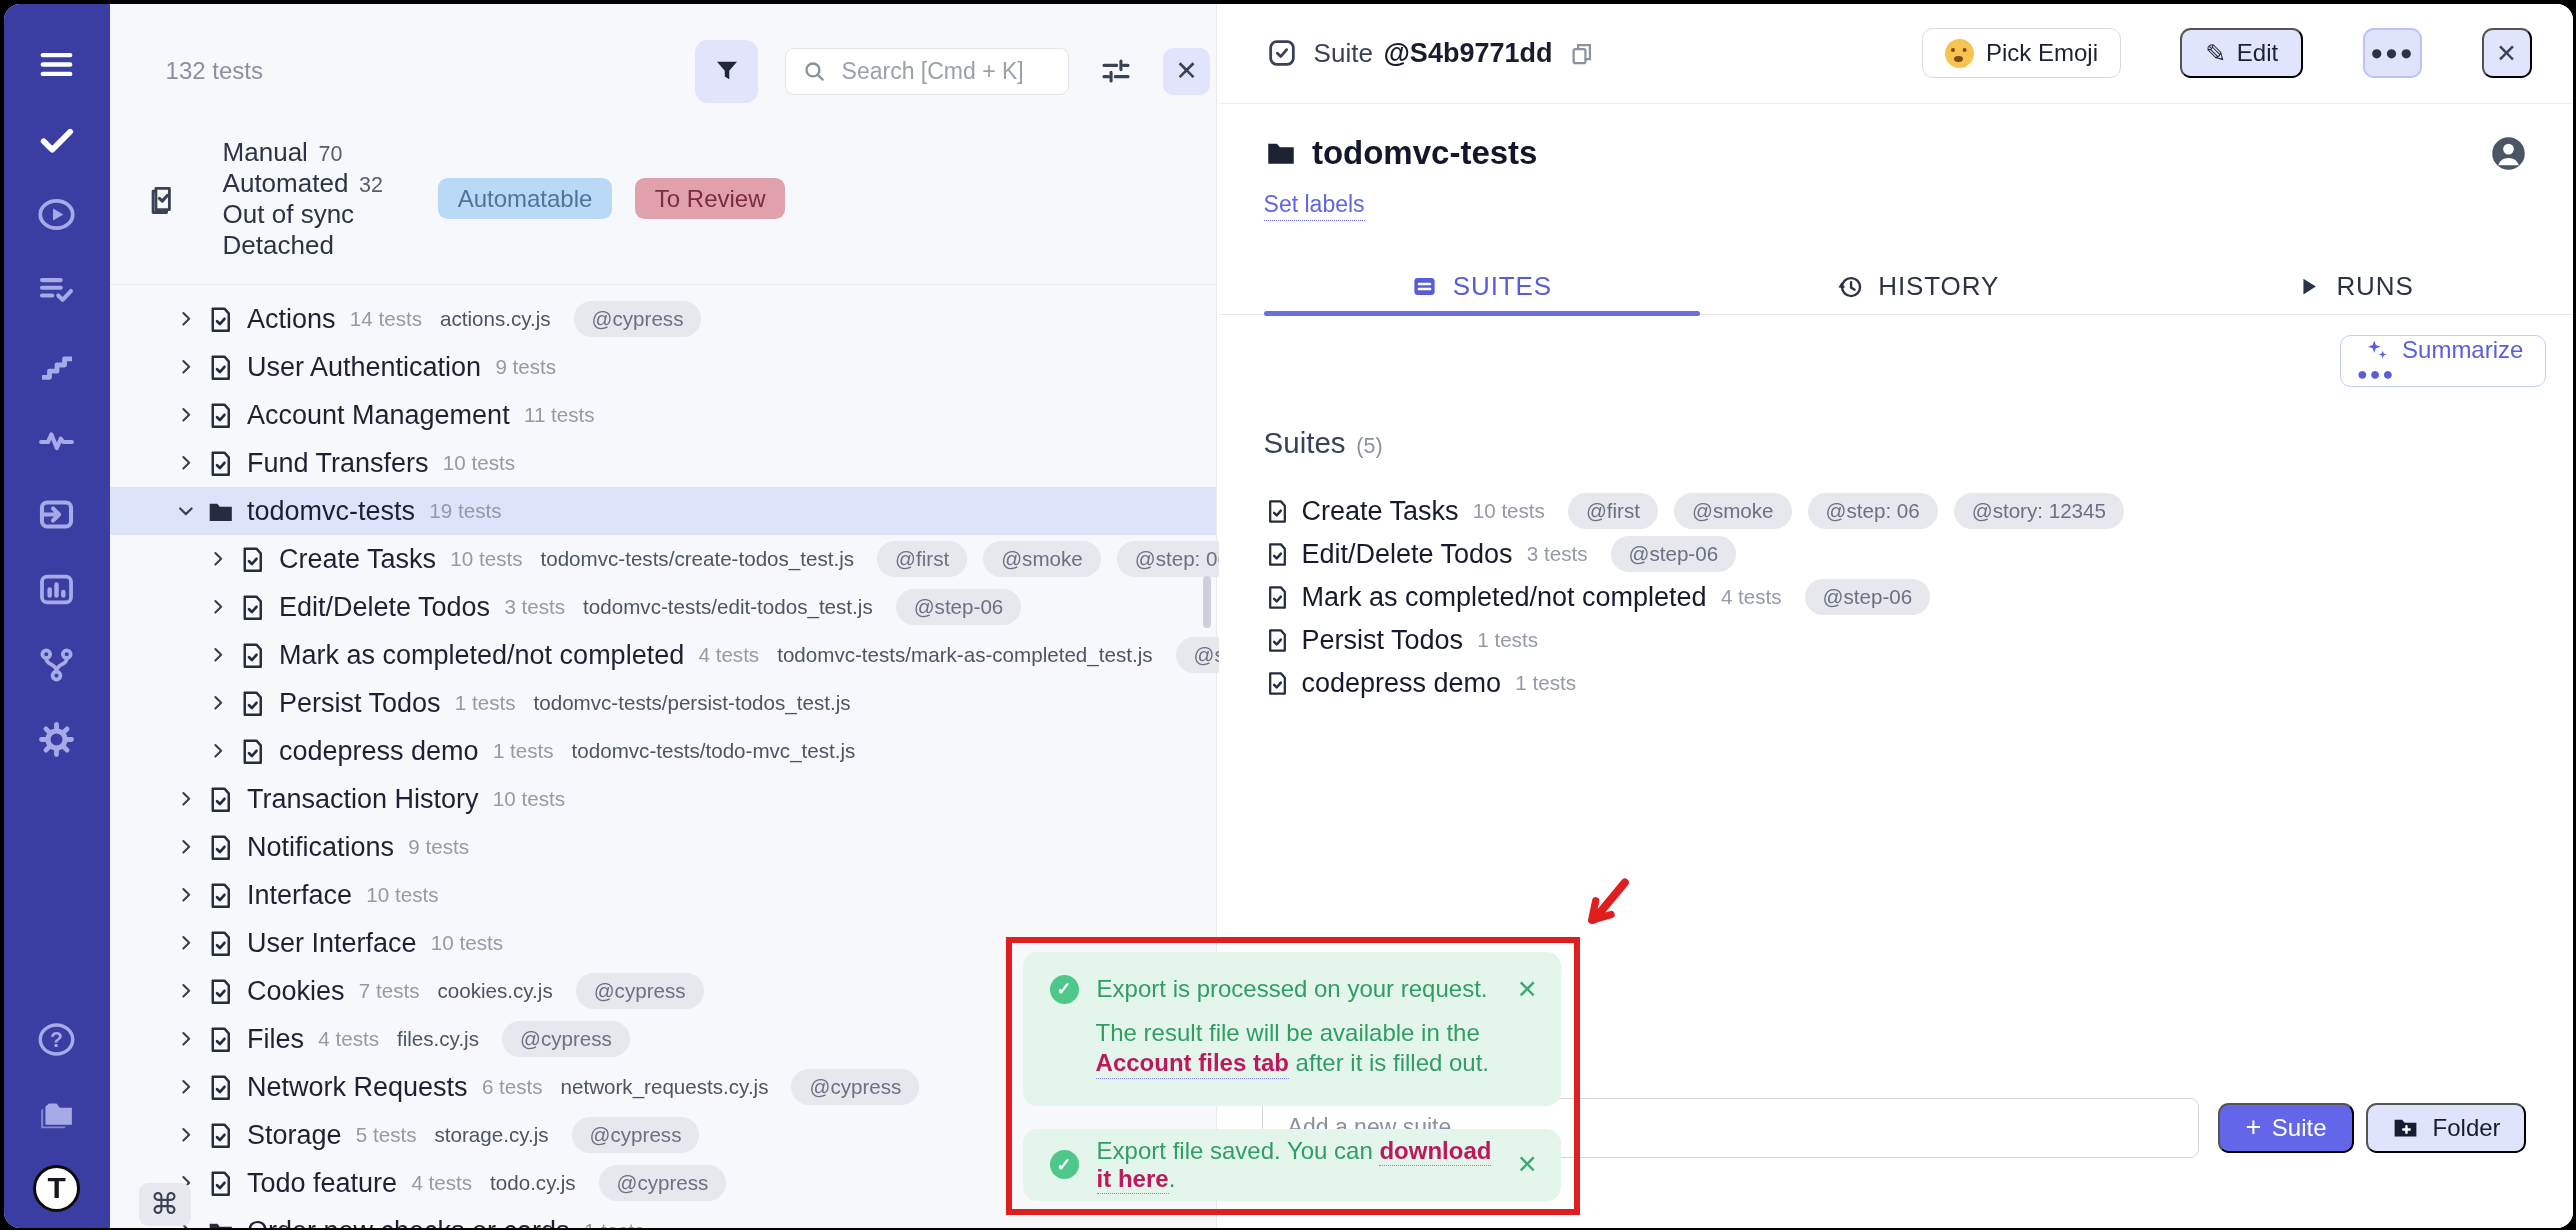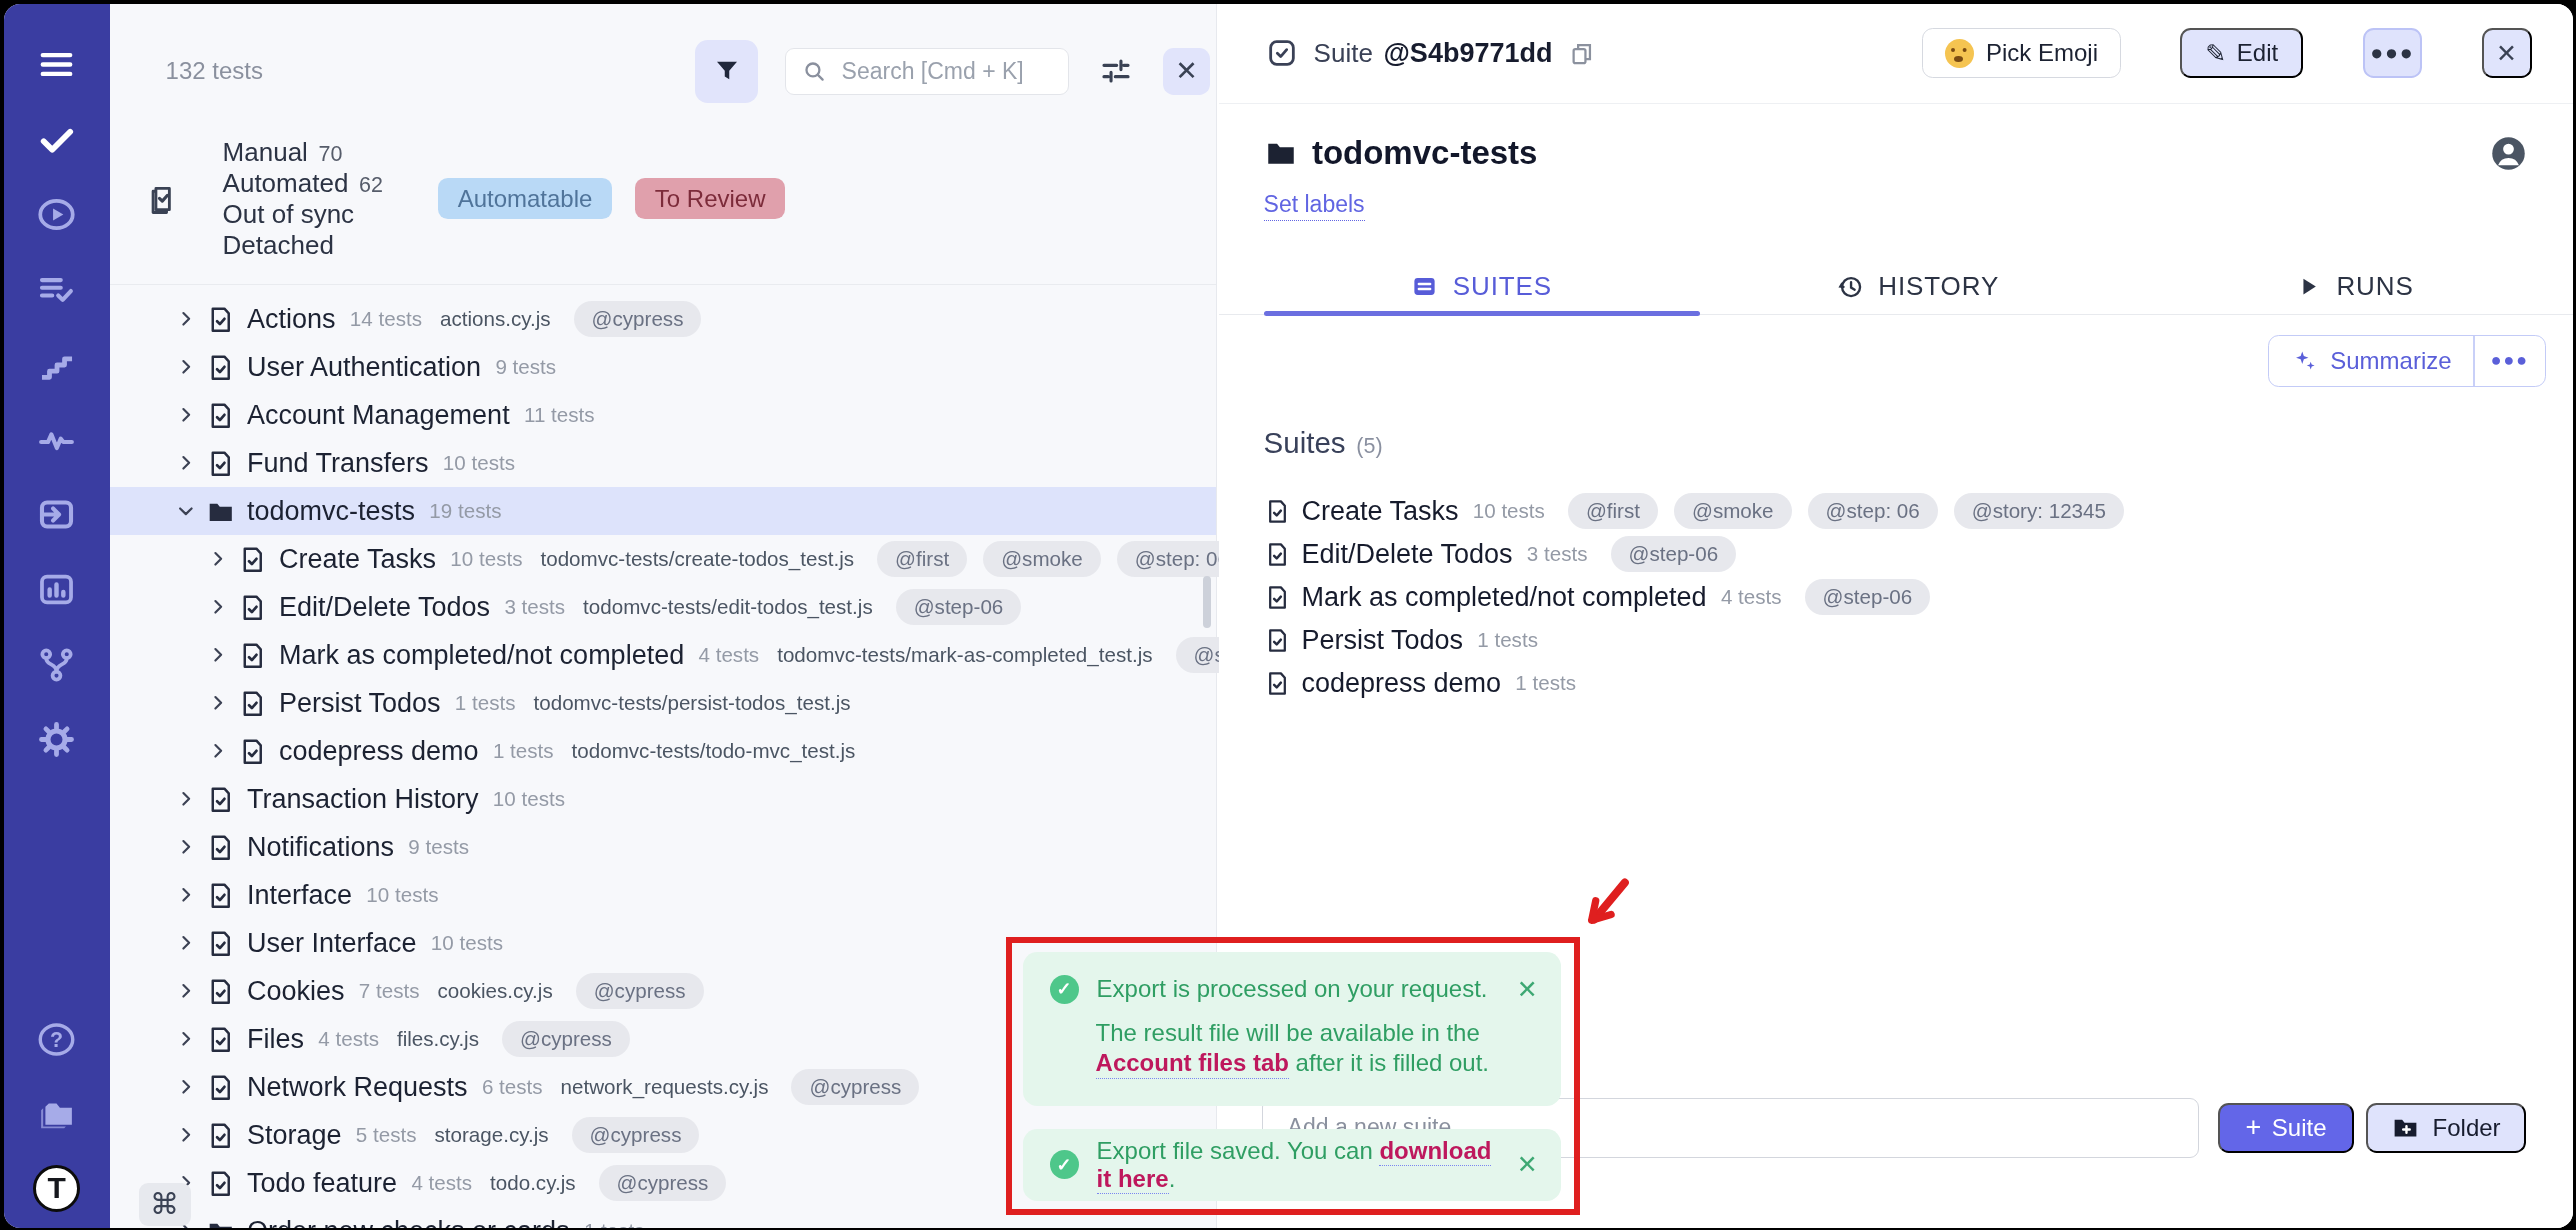--- a/index.html
+++ b/index.html
@@ -105,21 +105,21 @@
   .tabs{display:flex;margin-top:38px;border-bottom:1.8px solid #e8eaee;padding-left:45px;margin-left:-45px;margin-right:-41px;}
   .tab{flex:1;height:55px;display:flex;align-items:center;justify-content:center;gap:14.3px;
        font-size:26px;letter-spacing:0.9px;color:#2c3344;cursor:pointer;position:relative;}
   .tab .ticn{display:flex;}
   .tab .ticn svg{width:27px;height:27px;}
   .tab.active{color:#575cd8;font-weight:500;}
   .tab.active:after{content:"";position:absolute;left:0;right:0;bottom:-1.8px;height:5.4px;background:#6b6fe0;border-radius:2.7px;}
 
   .summarize-row{display:flex;justify-content:flex-end;margin-top:19.7px;margin-right:-14.3px;}
   .btn-summarize{height:52px;border:1.8px solid #c3cbf7;border-radius:10.7px;display:flex;align-items:stretch;
-                 color:#5a5fd9;background:#fff;cursor:pointer;}
+                 color:#5a5fd9;background:#fff;cursor:pointer;flex-direction:column;}
   .sum-main{display:flex;align-items:center;gap:12.5px;padding:0 21.5px;font-size:24px;}
   .sum-main svg{width:27px;height:27px;}
   .sum-div{width:1.8px;background:#c9d0f8;}
   .sum-more{display:flex;align-items:center;padding:0 16px;font-size:18px;letter-spacing:1.8px;}
 
   .suites-head{margin-top:39px;display:flex;align-items:baseline;}
   .suites-title{font-size:29.5px;color:#39415a;font-weight:500;}
   .suites-count{font-size:21.5px;color:#8a90a0;margin-left:10.7px;}
   .slist{margin-top:30px;}
   .srow{display:flex;align-items:center;height:43px;cursor:pointer;white-space:nowrap;}
@@ -267,21 +267,21 @@
           </svg>
       </span>
       <span id="filter-items">
   <span class="fitem">
     <span class="flabel">Manual</span>
     <span class="fcount">70</span>
   </span>
 
   <span class="fitem">
     <span class="flabel">Automated</span>
-    <span class="fcount">62</span>
+    <span class="fcount">32</span>
   </span>
 
   <span class="fitem">
     <span class="flabel">Out of sync</span>
 
   </span>
 
   <span class="fitem">
     <span class="flabel">Detached</span>
 

